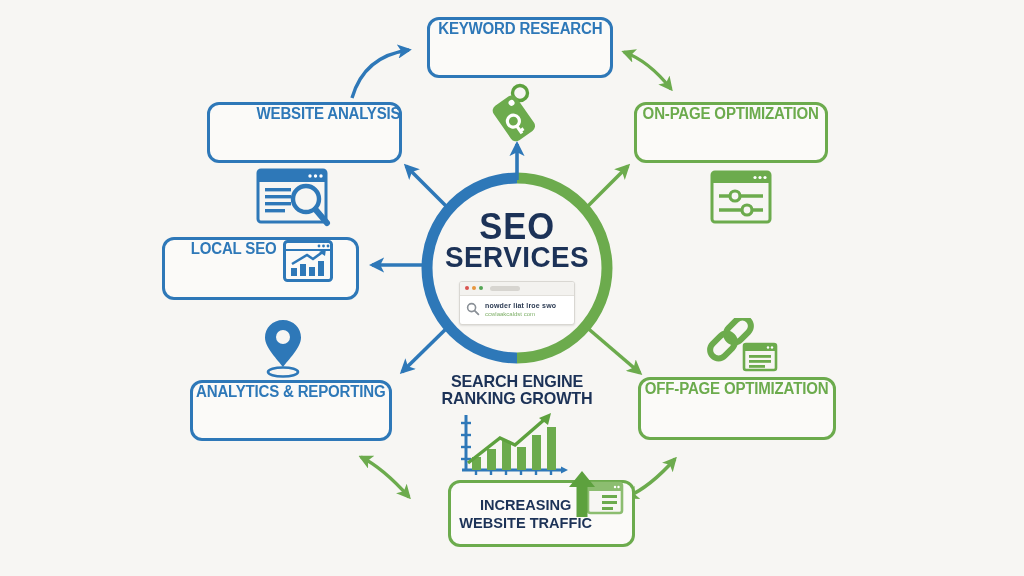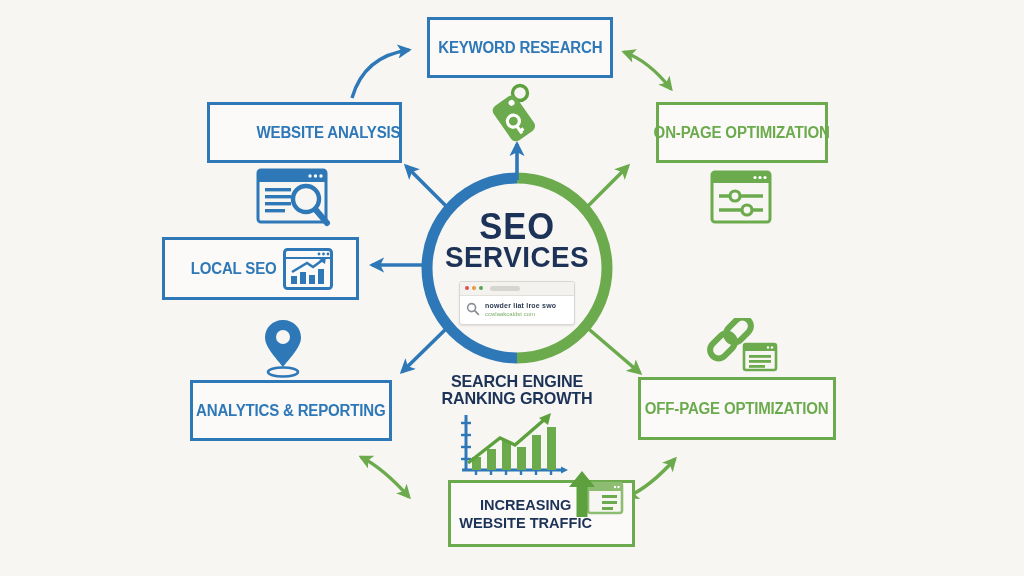--- a/index.html
+++ b/index.html
@@ -4,22 +4,22 @@
 <style>
   html,body{margin:0;padding:0;}
   body{
     width:1024px;height:576px;position:relative;overflow:hidden;
     background:#f7f6f3;
     font-family:"Liberation Sans",sans-serif;
   }
   .stage{position:absolute;inset:0;}
   svg.overlay{position:absolute;left:0;top:0;}
   .node{
-    position:absolute;display:flex;align-items:center;justify-content:center;
-    background:#fbfaf8;border-radius:0;box-sizing:border-box;
+    position:absolute;display:flex;justify-content:center;
+    background:#fbfaf8;border-radius:12px;box-sizing:border-box;
   }
   .node.blue{border:3px solid #2e78b8;}
   .node.green{border:3px solid #6cab4d;}
   .node-label{
     font-weight:bold;font-size:16px;letter-spacing:-0.2px;white-space:nowrap;
     display:inline-block;transform:scaleX(0.94);
   }
   .node.blue .node-label{color:#2e78b8;}
   .node.green .node-label{color:#6cab4d;}
   .icon{position:absolute;}
@@ -114,21 +114,21 @@
       <rect x="35" y="21" width="6" height="15" fill="#2e78b8"></rect>
       <path d="M 9 24 L 24 15 L 30 19 L 41 11" fill="none" stroke="#2e78b8" stroke-width="2.6"></path>
       <path d="M 43 9 L 42 16 L 36 12 z" fill="#2e78b8"></path>
     </svg>
   </div>
 
   <div class="node blue" style="left:190px;top:380px;width:202px;height:61px;">
     <span class="node-label">ANALYTICS &amp; REPORTING</span>
   </div>
 
-  <div class="node green" style="left:656px;top:102px;width:172px;height:61px;">
+  <div class="node green" style="left:634px;top:102px;width:194px;height:61px;">
     <span class="node-label">ON-PAGE OPTIMIZATION</span>
   </div>
 
   <div class="node green" style="left:638px;top:377px;width:198px;height:63px;">
     <span class="node-label">OFF-PAGE OPTIMIZATION</span>
   </div>
 
   <div class="node green" style="left:424px;top:480px;width:187px;height:67px;margin-left:24px;">
     <div class="traffic-lines">
       <span>INCREASING</span>

